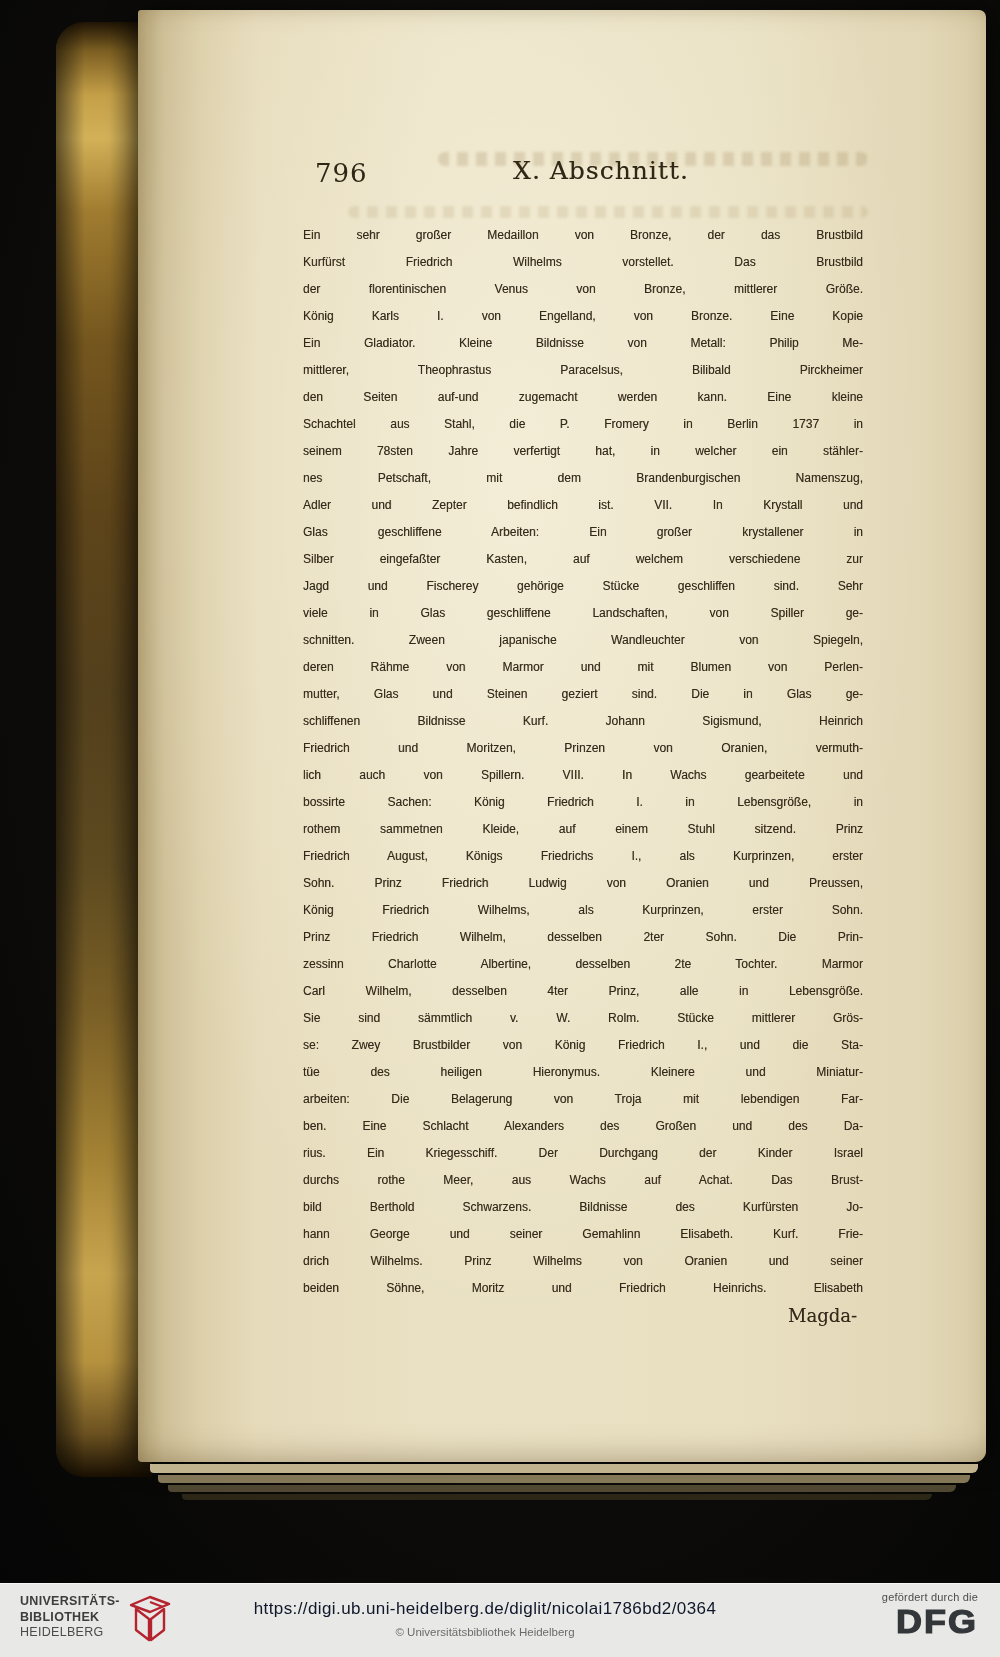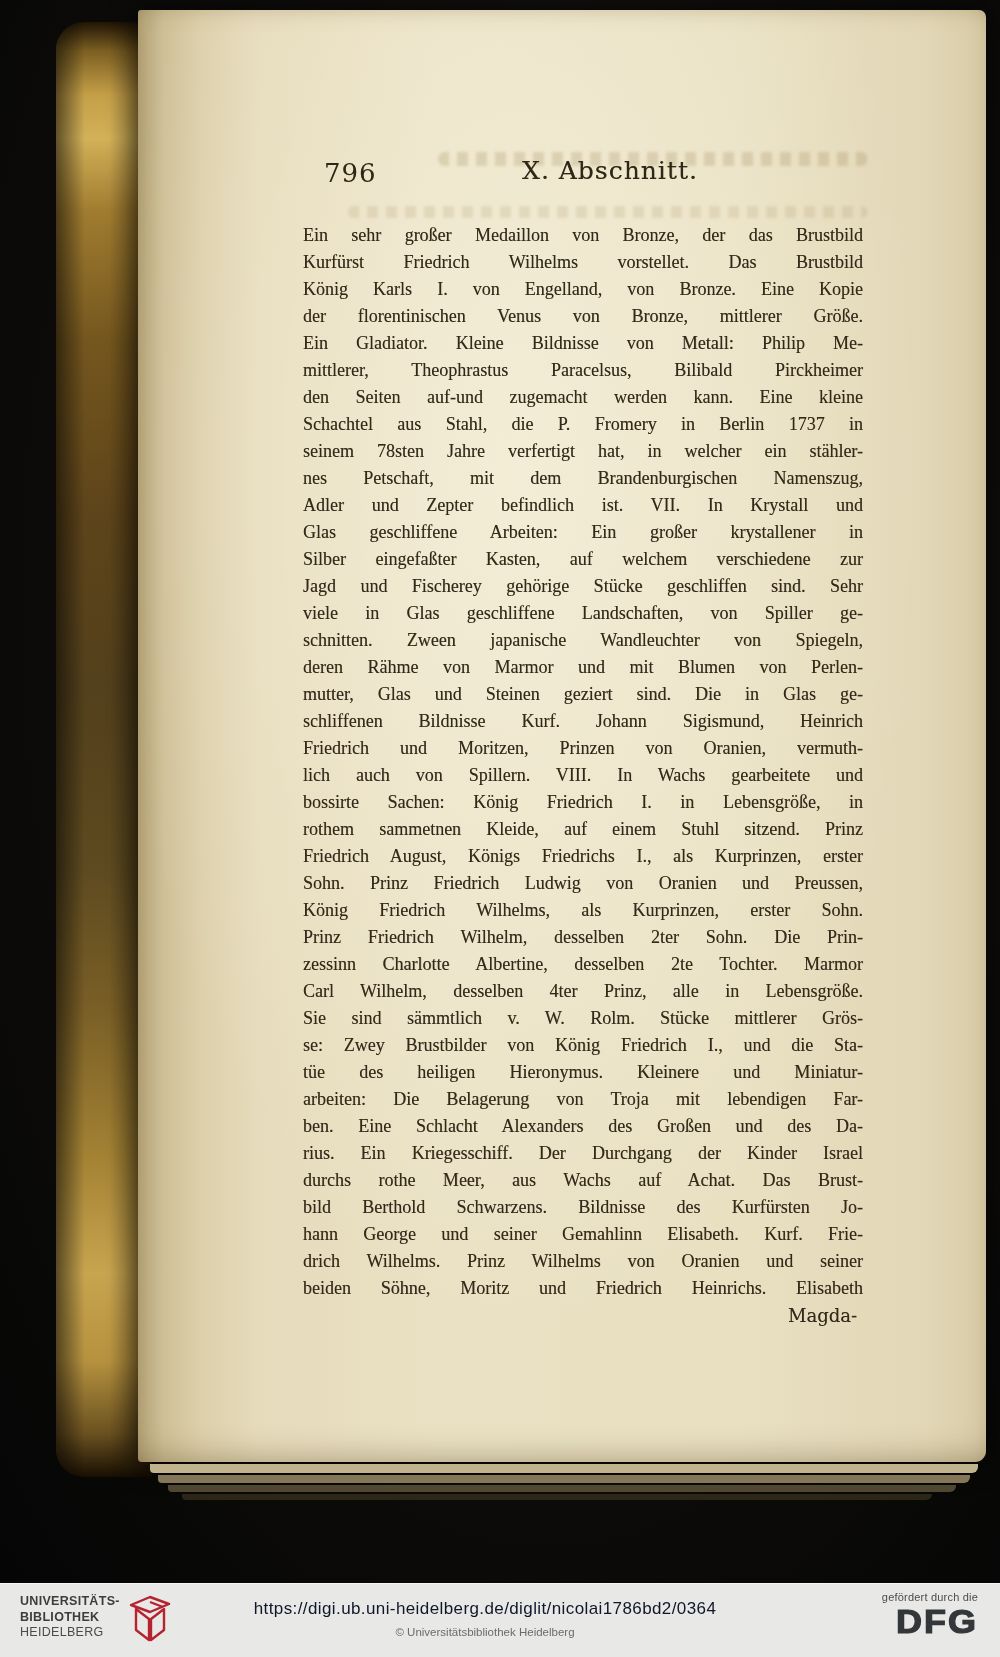--- a/index.html
+++ b/index.html
@@ -45,34 +45,34 @@
   .stack.s3{left:168px;top:1485px;width:788px;height:7px;background:#6f6344;opacity:.7;}
   .stack.s4{left:182px;top:1494px;width:750px;height:6px;background:#453b22;opacity:.6;}
   
   .bleed{
     position:absolute;border-radius:7px;filter:blur(1.6px);
     background:repeating-linear-gradient(90deg, rgba(148,122,74,.22) 0 11px, rgba(148,122,74,0) 11px 19px);
   }
   .bleed.a{left:300px;top:142px;width:430px;height:14px;}
   .bleed.b{left:210px;top:196px;width:520px;height:12px;opacity:.7;}
   
-  .pagehead{position:absolute;left:170px;top:146px;width:560px;height:42px;}
+  .pagehead{position:absolute;left:161px;top:146px;width:560px;height:42px;}
   .pagenum{
     position:absolute;left:16px;top:2px;
     font-family:"DejaVu Serif",serif;font-size:26px;color:#2f2616;letter-spacing:1px;
   }
   .chapter{
     display:block;text-align:center;padding-left:44px;
     font-family:"DejaVu Serif",serif;font-size:25px;color:#2f2616;letter-spacing:1px;
     text-shadow:0.3px 0.3px 0.4px rgba(60,45,20,.5);
   }
   
   .textcol{position:absolute;left:165px;top:212px;width:560px;}
   .lines .line{
-    font-family:Liberation Serif, serif;font-size:18px;line-height:27px;color:#33291a;
+    font-family:Liberation Sans, sans-serif;font-size:12px;line-height:27px;color:#33291a;
     text-align:justify;text-align-last:justify;
     text-shadow:0.3px 0.3px 0.4px rgba(60,45,20,.45);
   }
   .catchword{
     font-family:"DejaVu Serif",serif;font-size:18px;line-height:27px;color:#33291a;
     text-align:right;padding-right:6px;
     text-shadow:0.3px 0.3px 0.4px rgba(60,45,20,.45);
   }
   
   .footer{
@@ -106,22 +106,22 @@
 
     <div class="pagehead">
       <span class="pagenum">796</span>
       <span class="chapter">X. Abschnitt.</span>
     </div>
 
     <div class="textcol">
       <div class="lines">
           <div class="line">Ein sehr großer Medaillon von Bronze, der das Brustbild</div>
           <div class="line">Kurfürst Friedrich Wilhelms vorstellet. Das Brustbild</div>
+          <div class="line">der florentinischen Venus von Bronze, mittlerer Größe.</div>
           <div class="line">König Karls I. von Engelland, von Bronze. Eine Kopie</div>
-          <div class="line">der florentinischen Venus von Bronze, mittlerer Größe.</div>
           <div class="line">Ein Gladiator. Kleine Bildnisse von Metall: Philip Me-</div>
           <div class="line">mittlerer, Theophrastus Paracelsus, Bilibald Pirckheimer</div>
           <div class="line">den Seiten auf-und zugemacht werden kann. Eine kleine</div>
           <div class="line">Schachtel aus Stahl, die P. Fromery in Berlin 1737 in</div>
           <div class="line">seinem 78sten Jahre verfertigt hat, in welcher ein stähler-</div>
           <div class="line">nes Petschaft, mit dem Brandenburgischen Namenszug,</div>
           <div class="line">Adler und Zepter befindlich ist. VII. In Krystall und</div>
           <div class="line">Glas geschliffene Arbeiten: Ein großer krystallener in</div>
           <div class="line">Silber eingefaßter Kasten, auf welchem verschiedene zur</div>
           <div class="line">Jagd und Fischerey gehörige Stücke geschliffen sind. Sehr</div>

